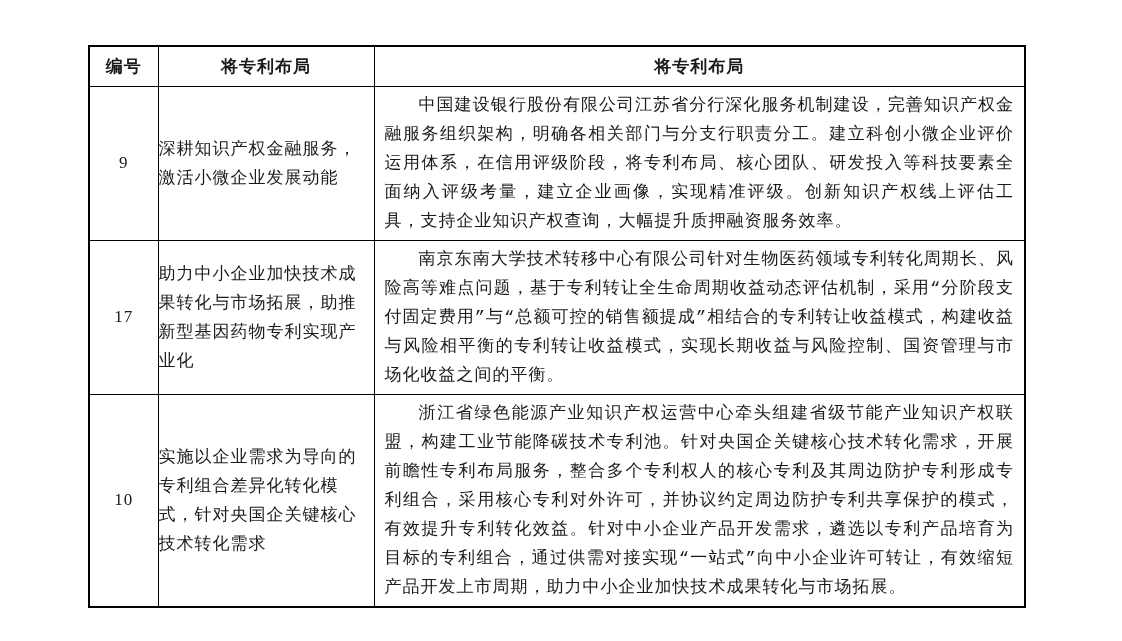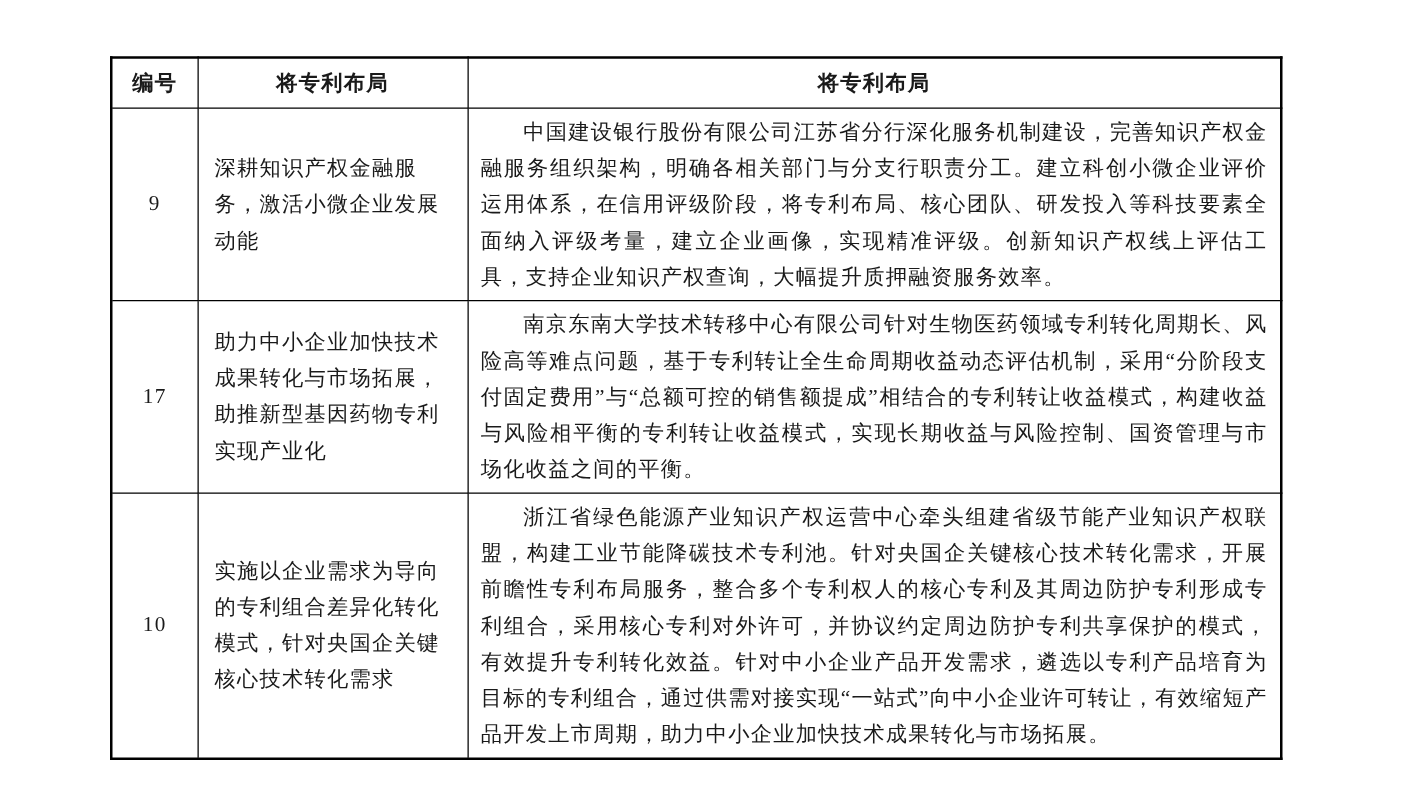--- a/index.html
+++ b/index.html
@@ -38,34 +38,35 @@
   tr.r2      { height: 207px; }
   th.hcell {
     text-align: center;
     font-weight: bold;
     font-size: 17px;
   }
   td.numcell {
     text-align: center;
   }
   td.namecell {
-    padding: 6px 13px;
+    padding: 6px 0;
   }
   .name-text {
     line-height: 29px;
     text-align: left;
   }
   td.sumcell {
     padding: 4px 10px;
   }
   .summary {
     line-height: 29px;
     text-align: justify;
     text-justify: inter-ideograph;
     text-indent: 2em;
+    font-family: Liberation Mono, monospace;
   }
 </style>
 </head>
 <body>
 
 <div class="page">
   <table class="cases">
     <colgroup>
       <col class="c-num">
       <col class="c-name">

